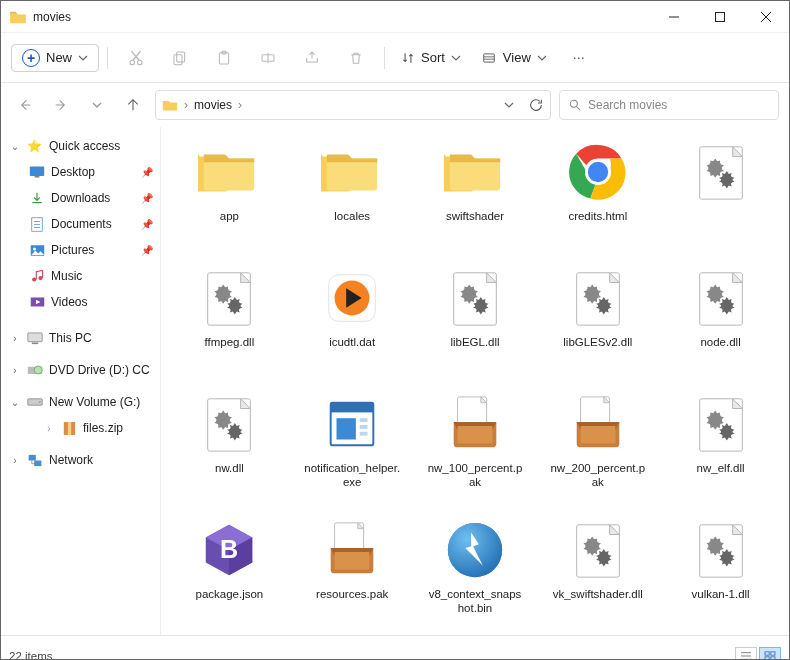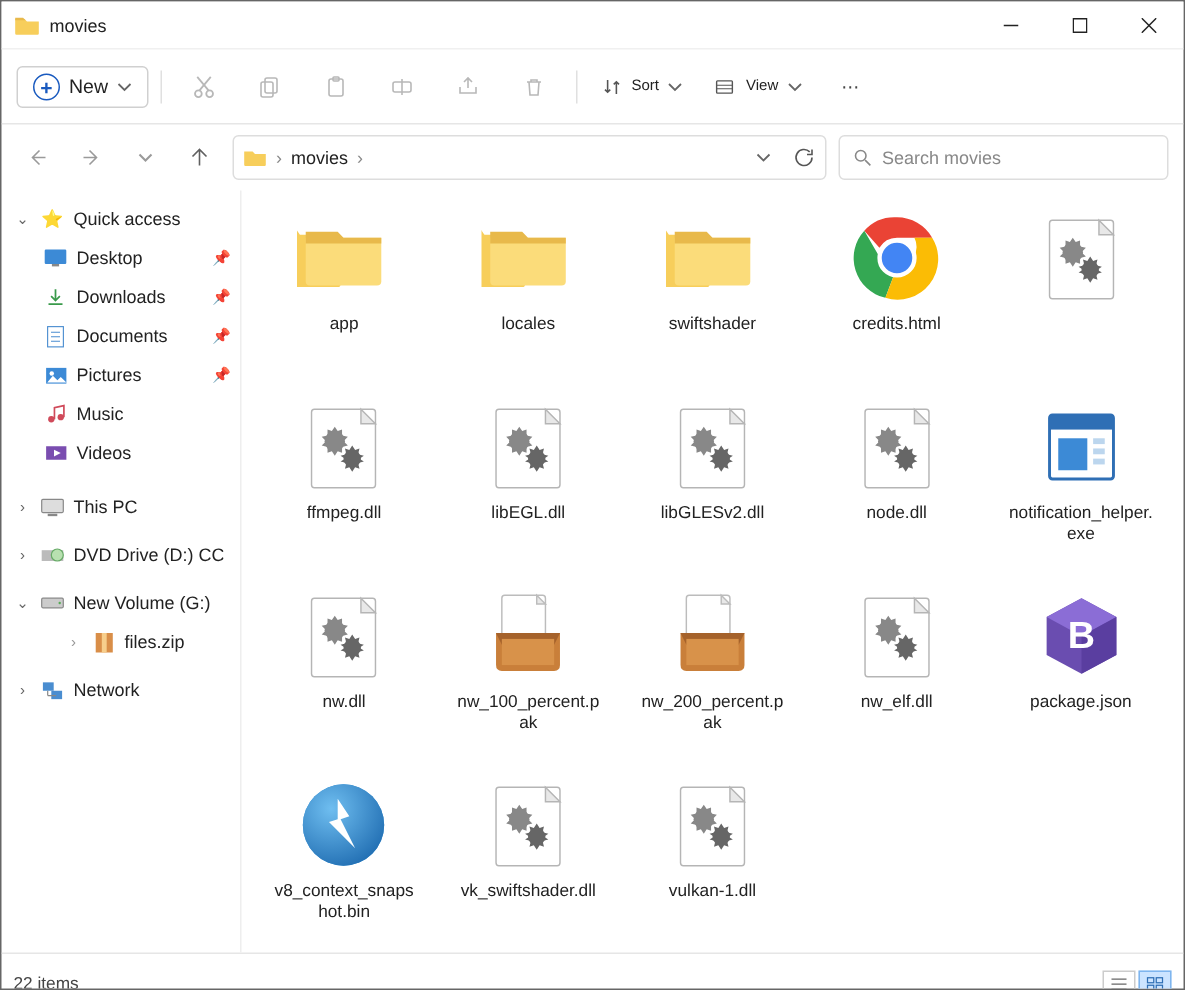--- a/index.html
+++ b/index.html
@@ -13,21 +13,21 @@
 .titlebar .winbtn { width: 46px; height: 32px; display: flex; align-items: center; justify-content: center; }
 .titlebar .winbtn svg { width: 10px; height: 10px; }
 
 
 .toolbar { height: 50px; display: flex; align-items: center; padding: 0 10px; gap: 4px; border-bottom: 1px solid #e6e6e6; }
 .newbtn { display: flex; align-items: center; gap: 6px; border: 1px solid #d0d0d0; border-radius: 4px; padding: 4px 10px; font-size: 13px; }
 .newbtn .plus { width: 18px; height: 18px; border: 1px solid #195abf; border-radius: 50%; display: flex; align-items: center; justify-content: center; color: #195abf; font-weight: bold; font-size: 14px; line-height: 1; }
 .tbicon { width: 40px; height: 36px; display: flex; align-items: center; justify-content: center; color: #606060; }
 .tbicon.disabled { color: #b8b8b8; }
 .tbsep { width: 1px; height: 22px; background: #e0e0e0; margin: 0 4px; }
-.tbtext { display: flex; align-items: center; gap: 6px; padding: 0 8px; font-size: 10px; }
+.tbtext { display: flex; align-items: center; gap: 6px; padding: 0 8px; font-size: 13px; }
 
 
 .navrow { height: 44px; display: flex; align-items: center; padding: 0 10px; gap: 8px; }
 .navico { width: 28px; height: 28px; display: flex; align-items: center; justify-content: center; color: #9a9a9a; }
 .navico.enabled { color: #606060; }
 .addrbar { flex: 1 1 auto; height: 30px; border: 1px solid #ddd; border-radius: 4px; display: flex; align-items: center; padding: 0 6px; gap: 6px; }
 .addrbar .sep { color: #888; }
 .addrbar .crumb { font-size: 12px; }
 .addrbar .spacer { flex: 1; }
 .searchbox { width: 220px; height: 30px; border: 1px solid #ddd; border-radius: 4px; display: flex; align-items: center; padding: 0 8px; gap: 6px; color: #888; }
@@ -438,20 +438,28 @@
         <div class="icon">
           <svg width="62" height="62" viewBox="0 0 64 64">
             <use href="#ic-dll"></use>
           </svg>
         </div>
         <div class="label">ffmpeg.dll</div>
       </div>
       <div class="file">
         <div class="icon">
           <svg width="62" height="62" viewBox="0 0 64 64">
+            <use href="#ic-vlc"></use>
+          </svg>
+        </div>
+        <div class="label">icudtl.dat</div>
+      </div>
+      <div class="file">
+        <div class="icon">
+          <svg width="62" height="62" viewBox="0 0 64 64">
             <use href="#ic-dll"></use>
           </svg>
         </div>
         <div class="label">libEGL.dll</div>
       </div>
       <div class="file">
         <div class="icon">
           <svg width="62" height="62" viewBox="0 0 64 64">
             <use href="#ic-dll"></use>
           </svg>
@@ -462,36 +470,36 @@
         <div class="icon">
           <svg width="62" height="62" viewBox="0 0 64 64">
             <use href="#ic-dll"></use>
           </svg>
         </div>
         <div class="label">node.dll</div>
       </div>
       <div class="file">
         <div class="icon">
           <svg width="62" height="62" viewBox="0 0 64 64">
+            <use href="#ic-dll"></use>
+          </svg>
+        </div>
+        <div class="label">nw.dll</div>
+      </div>
+      <div class="file">
+        <div class="icon">
+          <svg width="62" height="62" viewBox="0 0 64 64">
             <use href="#ic-exe"></use>
           </svg>
         </div>
         <div class="label">notification_helper.exe</div>
       </div>
       <div class="file">
         <div class="icon">
           <svg width="62" height="62" viewBox="0 0 64 64">
-            <use href="#ic-dll"></use>
-          </svg>
-        </div>
-        <div class="label">nw.dll</div>
-      </div>
-      <div class="file">
-        <div class="icon">
-          <svg width="62" height="62" viewBox="0 0 64 64">
             <use href="#ic-pak"></use>
           </svg>
         </div>
         <div class="label">nw_100_percent.pak</div>
       </div>
       <div class="file">
         <div class="icon">
           <svg width="62" height="62" viewBox="0 0 64 64">
             <use href="#ic-pak"></use>
           </svg>
@@ -506,20 +514,28 @@
         </div>
         <div class="label">nw_elf.dll</div>
       </div>
       <div class="file">
         <div class="icon">
           <svg width="62" height="62" viewBox="0 0 64 64">
             <use href="#ic-bbedit"></use>
           </svg>
         </div>
         <div class="label">package.json</div>
+      </div>
+      <div class="file">
+        <div class="icon">
+          <svg width="62" height="62" viewBox="0 0 64 64">
+            <use href="#ic-pak"></use>
+          </svg>
+        </div>
+        <div class="label">resources.pak</div>
       </div>
       <div class="file">
         <div class="icon">
           <svg width="62" height="62" viewBox="0 0 64 64">
             <use href="#ic-daemon"></use>
           </svg>
         </div>
         <div class="label">v8_context_snapshot.bin</div>
       </div>
       <div class="file">

